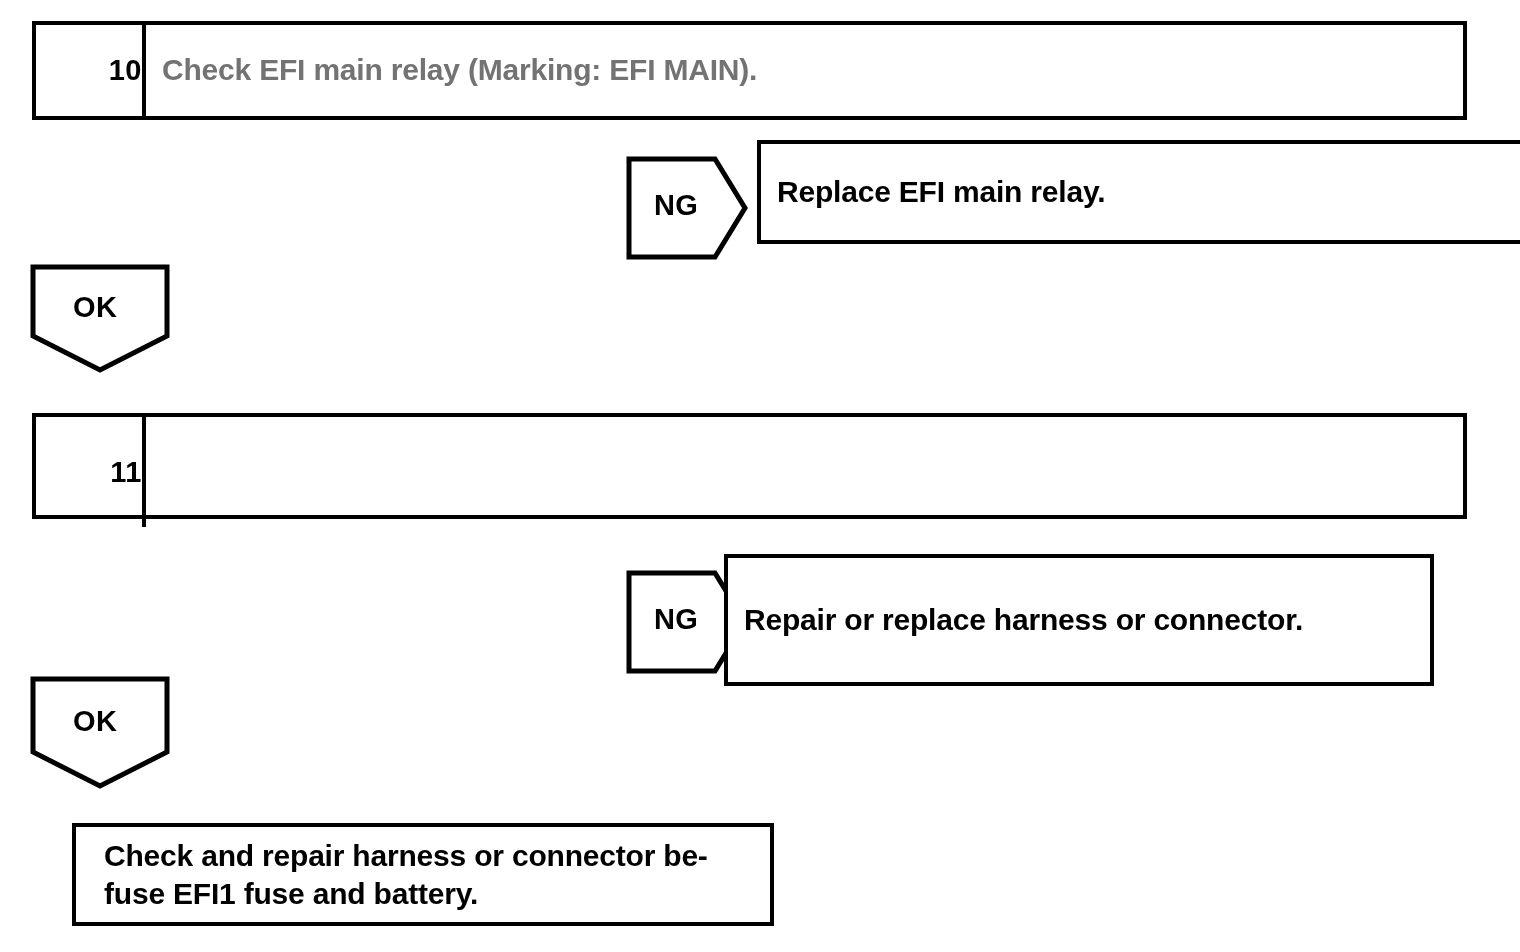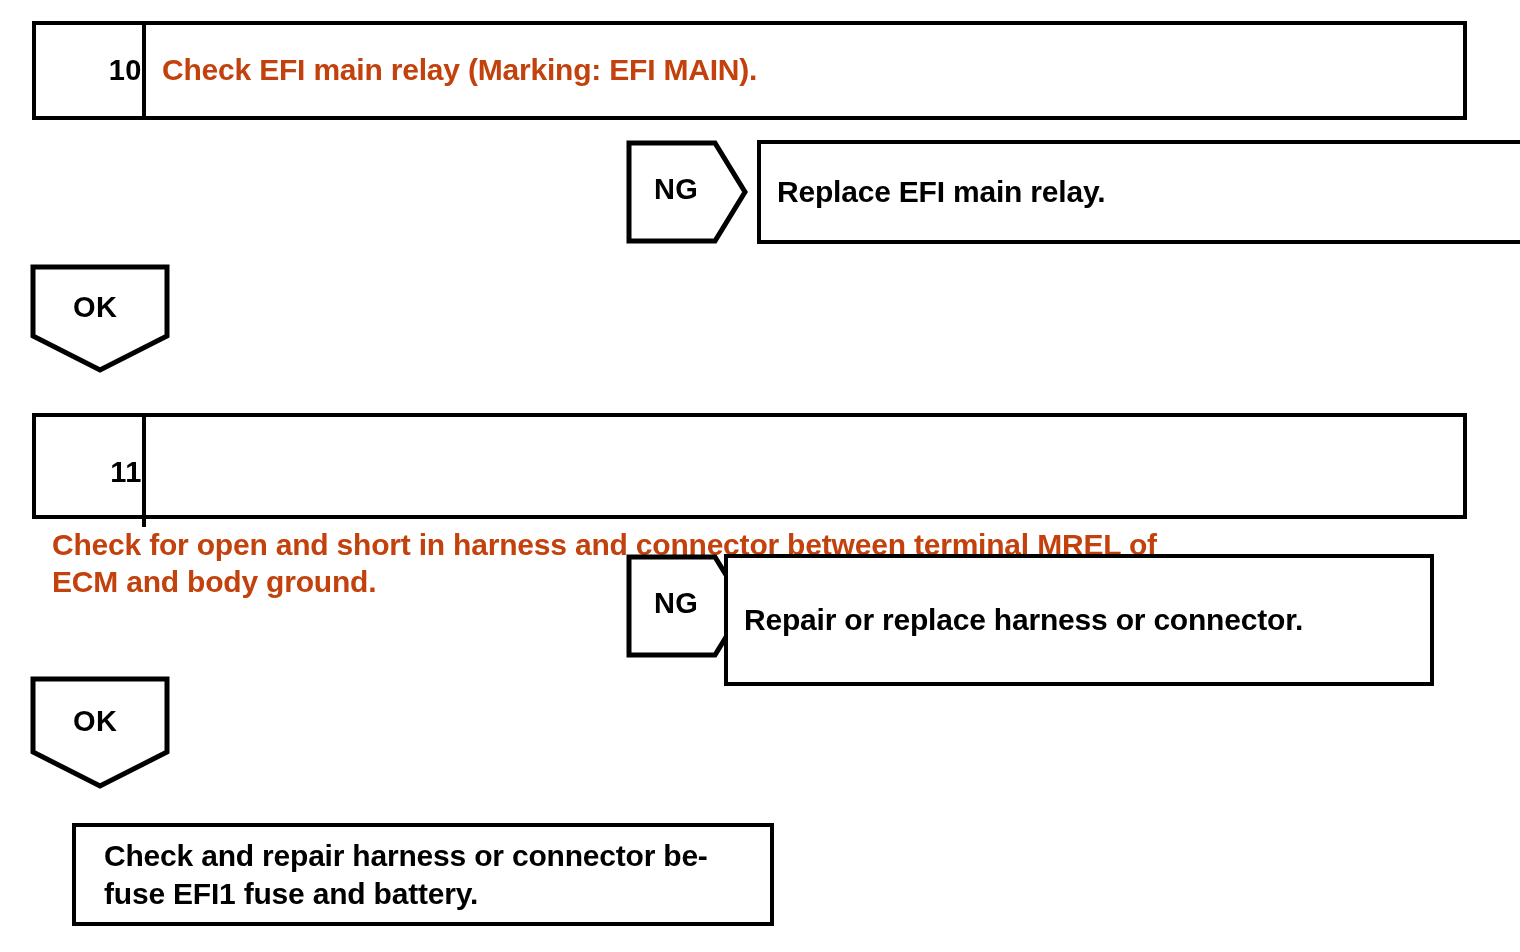--- a/index.html
+++ b/index.html
@@ -46,21 +46,21 @@
   .step-text-cell {
     flex: 1 1 auto;
     display: flex;
     align-items: center;
     padding-left: 16px;
     padding-right: 12px;
   }
   .step-text {
     font-size: 30px;
     font-weight: bold;
-    color: #c2410c;
+    color: #737373;
     line-height: 1.22;
     letter-spacing: -0.2px;
   }
 
   
   .result-box {
     position: absolute;
     box-sizing: border-box;
     border: 4px solid #000000;
     background: #ffffff;
@@ -73,20 +73,21 @@
     font-size: 30px;
     font-weight: bold;
     color: #000000;
     line-height: 1.25;
     letter-spacing: -0.2px;
   }
 
   
   .ng-arrow {
     position: absolute;
+    margin-top: 16px;
   }
   .ng-arrow svg {
     display: block;
   }
   .arrow-label {
     position: absolute;
     font-size: 29px;
     font-weight: bold;
     color: #000000;
     letter-spacing: 0.4px;
@@ -129,26 +130,20 @@
     <svg width="140" height="110" viewBox="0 0 140 110">
       <polygon points="3,3 137,3 137,72 70,106 3,72" fill="#ffffff" stroke="#000000" stroke-width="5" stroke-linejoin="miter"></polygon>
     </svg>
     <span class="arrow-label" style="left:43px; top:27px;">OK</span>
   </div>
 
   <div class="step-box" style="left:32px; top:413px; width:1435px; height:106px;flex-direction:column;">
     <div class="step-num-cell">
       <span class="step-num">11</span>
     </div>
-    <div class="step-text-cell">
-      <span class="step-text">
-        <span>Check for open and short in harness and connector between terminal MREL of</span><br>
-        <span>ECM and body ground.</span>
-      </span>
-    </div>
   </div>
 
   <div class="ng-arrow" style="left:626px; top:554px; width:122px; height:104px;">
     <svg width="122" height="104" viewBox="0 0 122 104">
       <polygon points="3,3 89,3 119,52 89,101 3,101" fill="#ffffff" stroke="#000000" stroke-width="5" stroke-linejoin="miter"></polygon>
     </svg>
     <span class="arrow-label" style="left:28px; top:33px;">NG</span>
   </div>
 
   <div class="result-box" style="left:724px; top:554px; width:710px; height:132px;">

